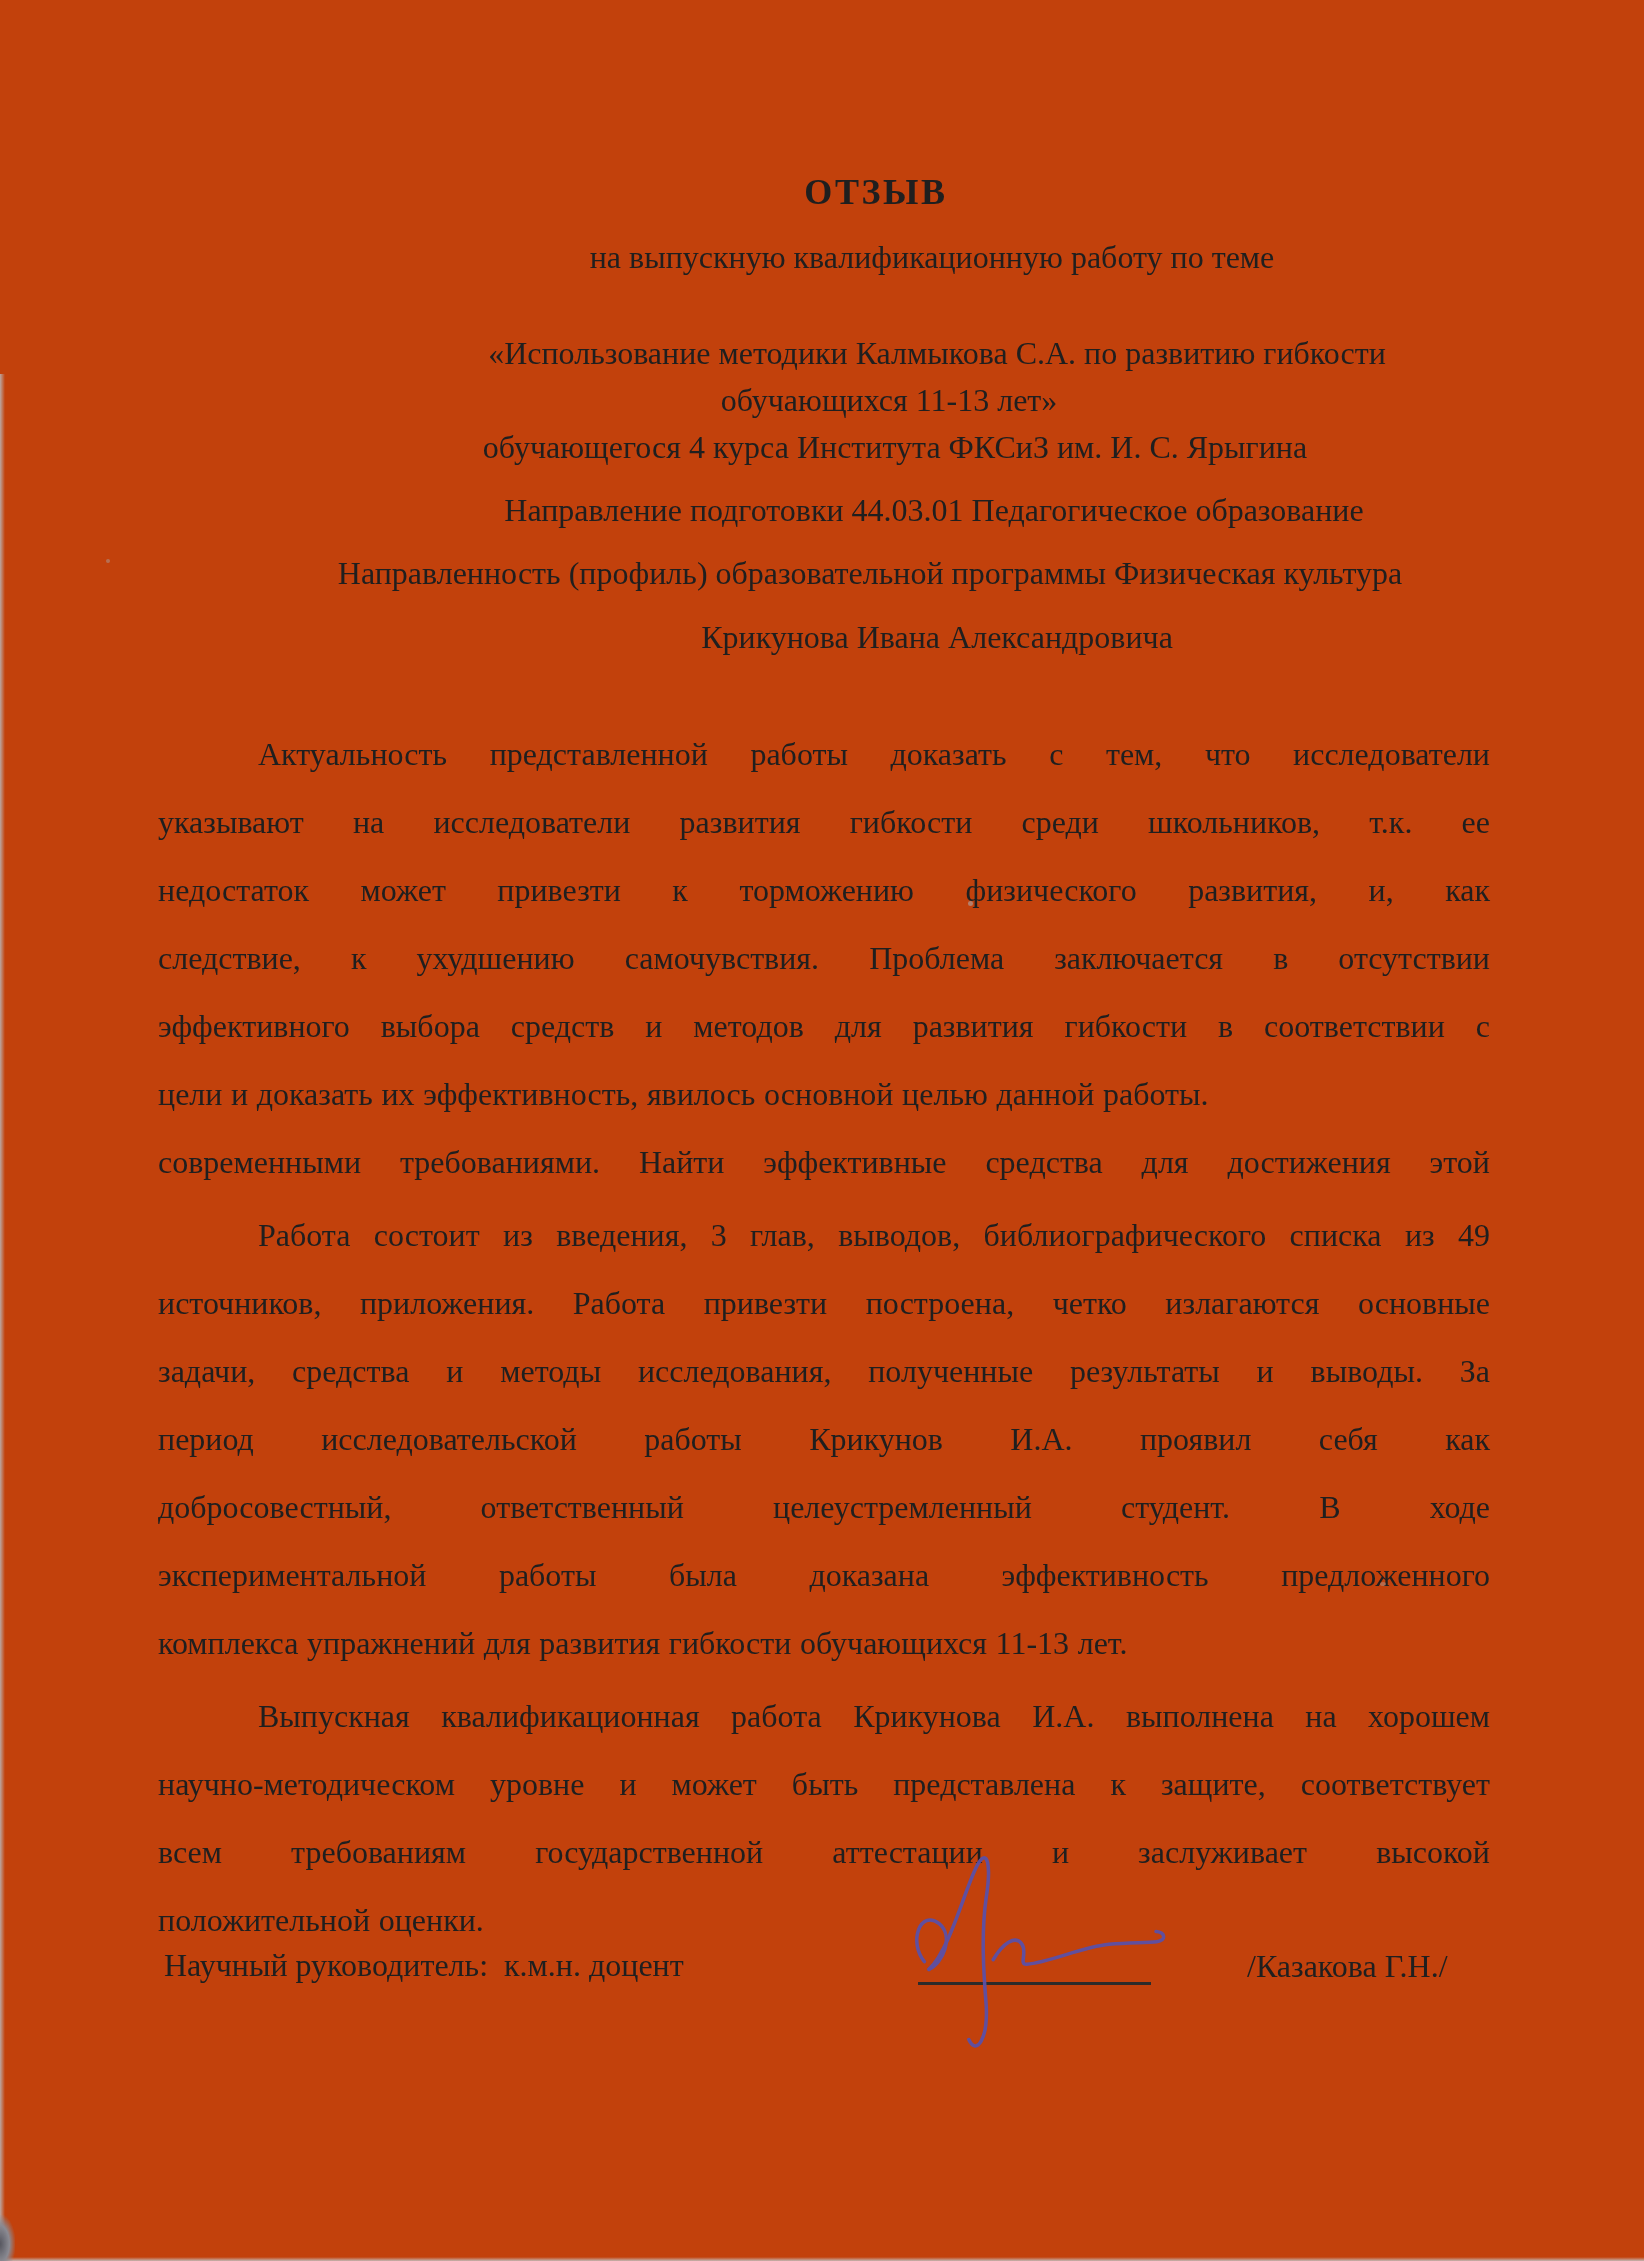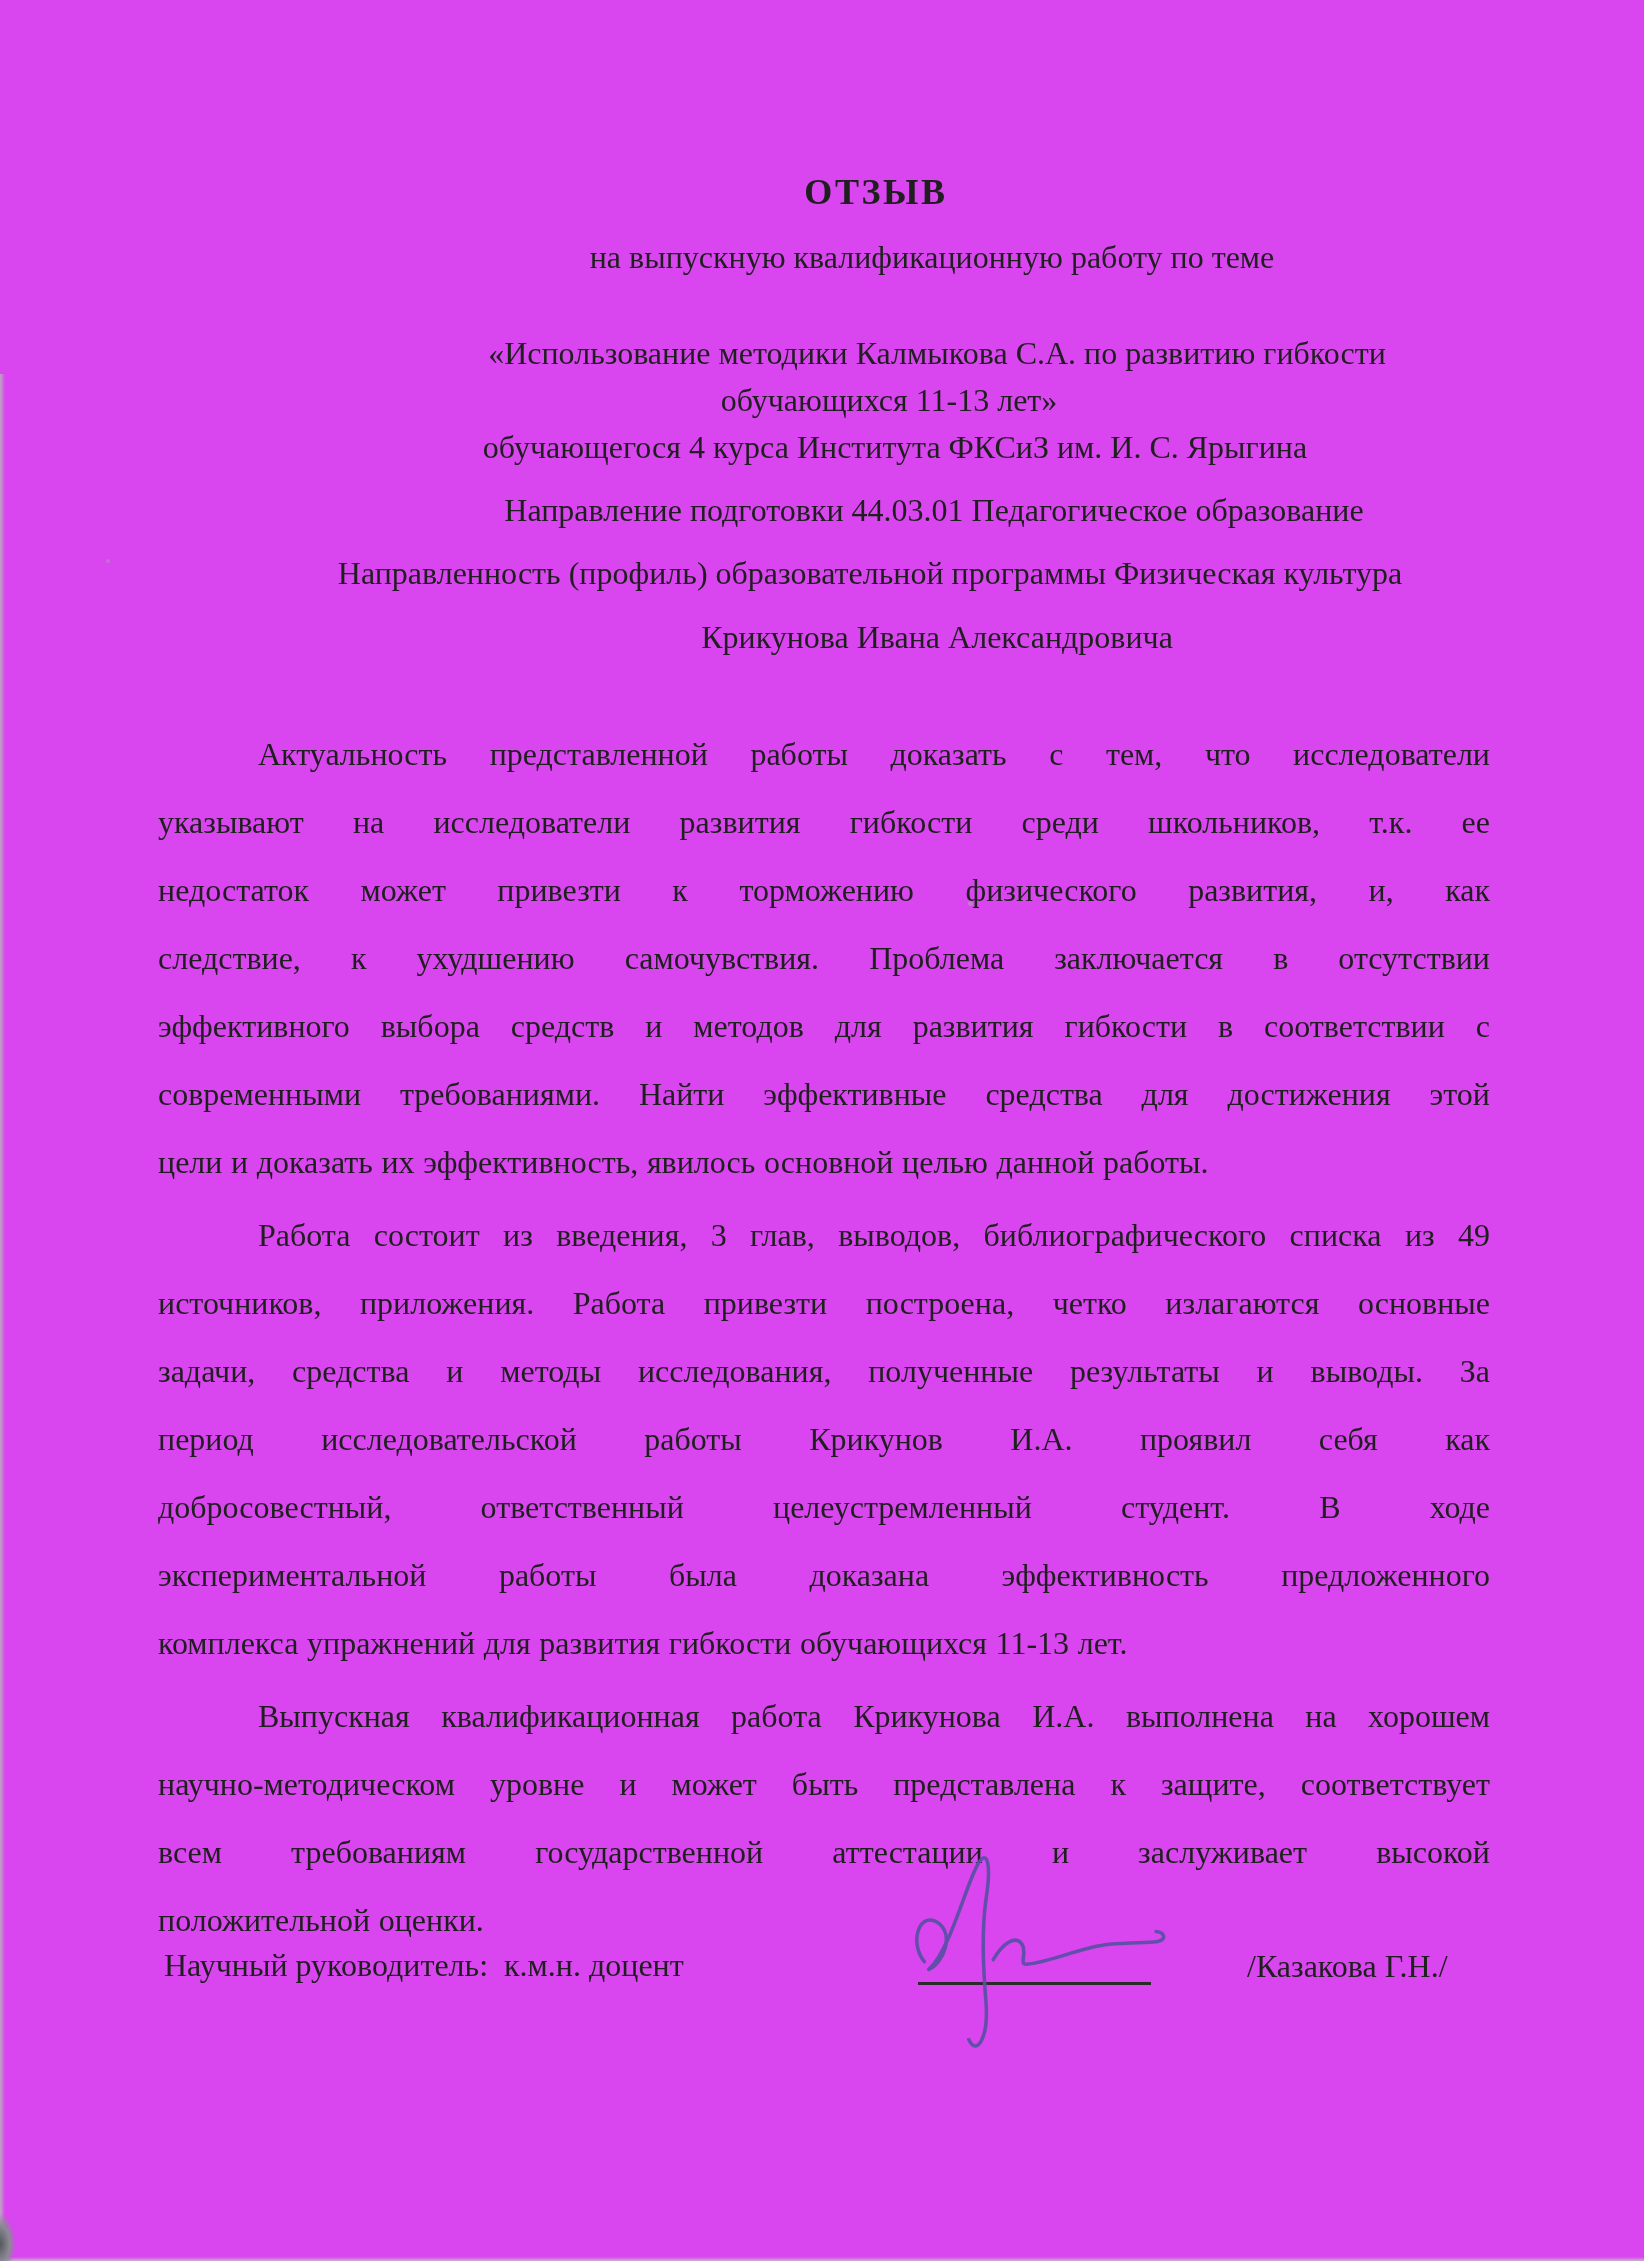--- a/index.html
+++ b/index.html
@@ -1,19 +1,19 @@
 <!DOCTYPE html>
 <html lang="ru" style="font-size:10.3px"><head>
 <meta charset="utf-8">
 <style>
   html,body{margin:0;padding:0;background:#ffffff;}
   .page{
     position:relative;
     width:1644px;height:2261px;
-    background:#d946ef;
+    background:#c2410c;
     overflow:hidden;
     font-family:"Liberation Serif","DejaVu Serif",serif;
     color:#1f1f1f;
   }
   
   .hline{
     position:absolute;
     transform:translateX(-50%);
     white-space:nowrap;
     font-size:32px;
@@ -75,22 +75,22 @@
   <div class="hline" style="left:937px;top:618px;">Крикунова Ивана Александровича</div>
 
   <div class="bodyblock">
 
     <div class="para">
       <div class="ln ind">Актуальность  представленной  работы  доказать  с  тем,  что  исследователи</div>
       <div class="ln">указывают  на  исследователи  развития  гибкости  среди  школьников,  т.к.  ее</div>
       <div class="ln">недостаток  может  привезти  к  торможению  физического  развития,  и,  как</div>
       <div class="ln">следствие,  к  ухудшению  самочувствия.  Проблема  заключается  в  отсутствии</div>
       <div class="ln">эффективного выбора средств и методов для развития гибкости в соответствии с</div>
+      <div class="ln last">цели и доказать их эффективность, явилось основной целью данной работы.</div>
       <div class="ln">современными требованиями. Найти эффективные средства для достижения этой</div>
-      <div class="ln last">цели и доказать их эффективность, явилось основной целью данной работы.</div>
     </div>
 
     <div class="para">
       <div class="ln ind">Работа состоит из введения, 3 глав, выводов, библиографического списка из 49</div>
       <div class="ln">источников, приложения. Работа привезти построена, четко излагаются основные</div>
       <div class="ln">задачи, средства и методы исследования, полученные результаты и выводы. За</div>
       <div class="ln">период  исследовательской  работы  Крикунов  И.А.  проявил  себя  как</div>
       <div class="ln">добросовестный,  ответственный  целеустремленный  студент.  В  ходе</div>
       <div class="ln">экспериментальной  работы  была  доказана  эффективность  предложенного</div>
       <div class="ln last">комплекса упражнений для развития гибкости обучающихся 11-13 лет.</div>

